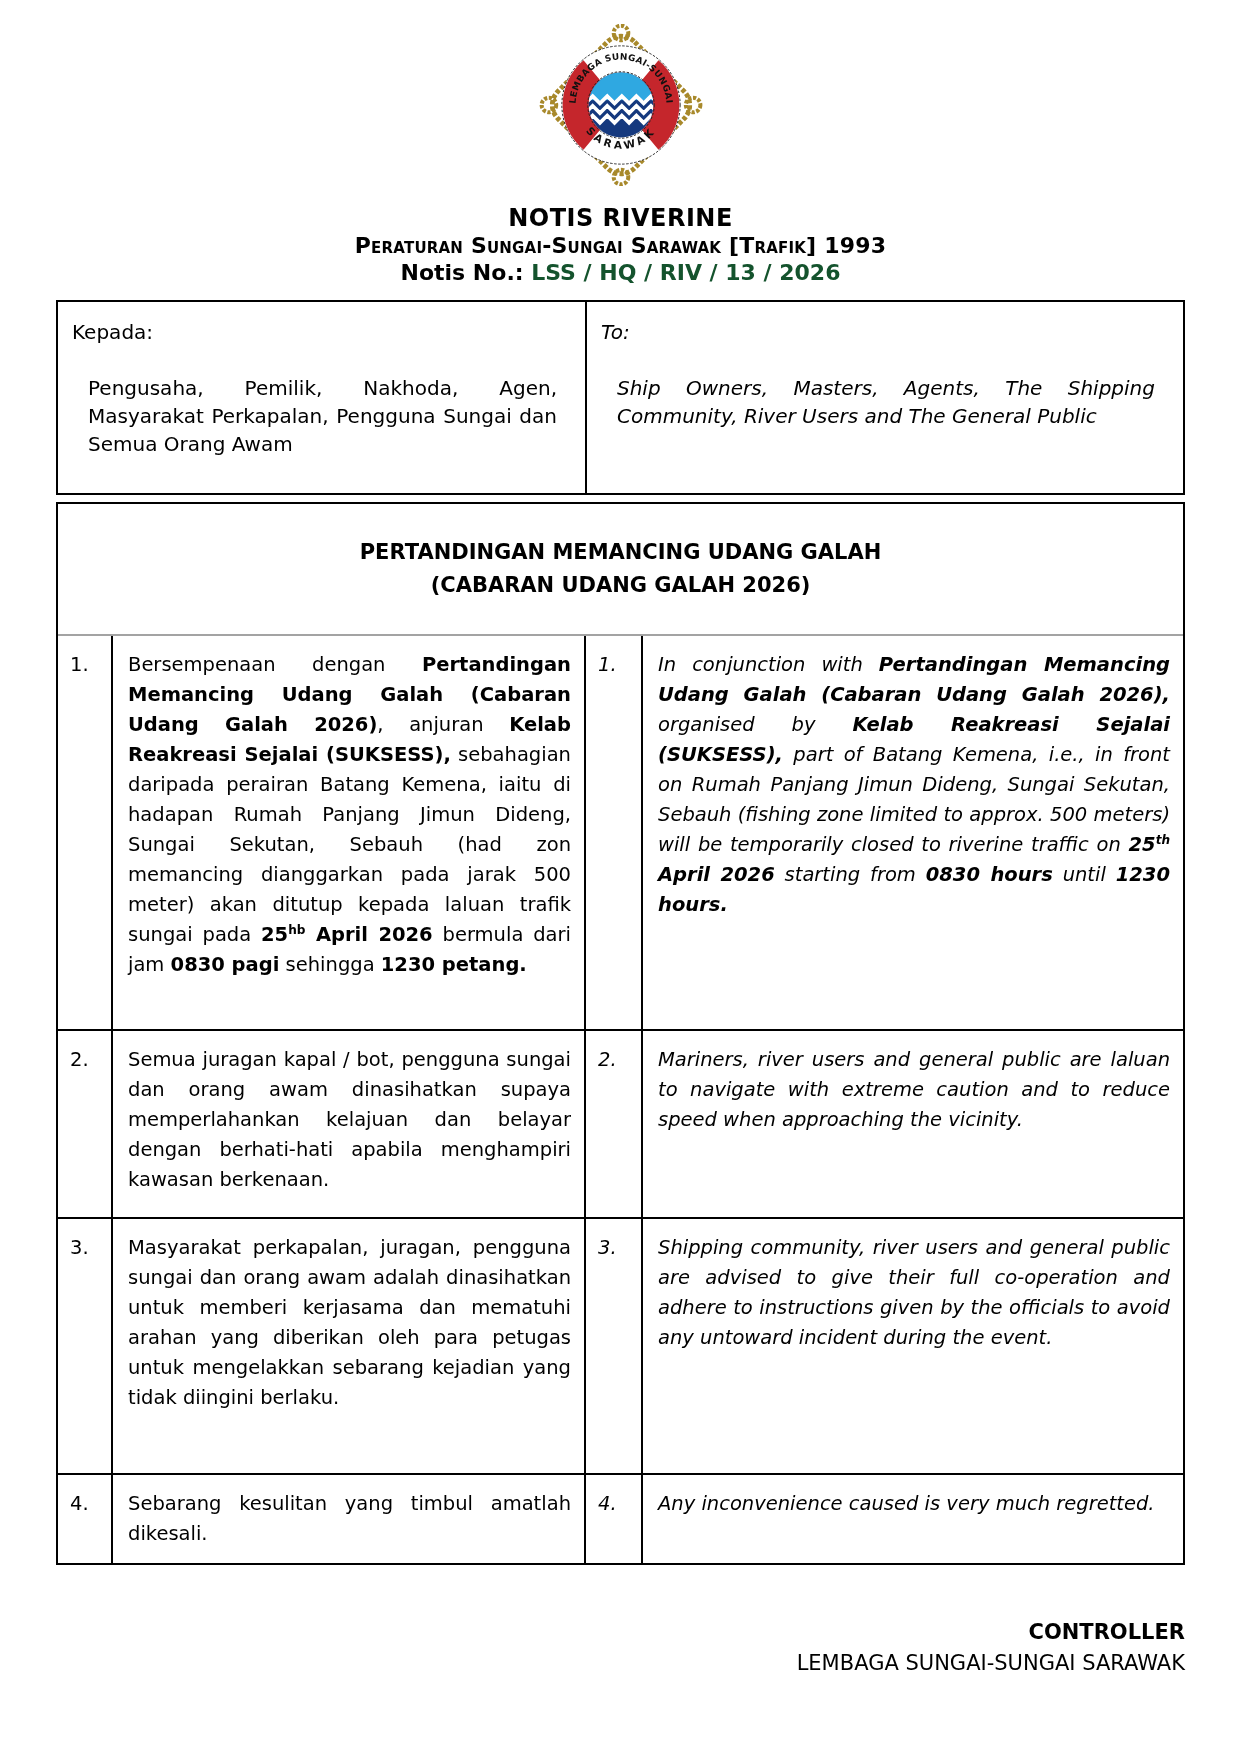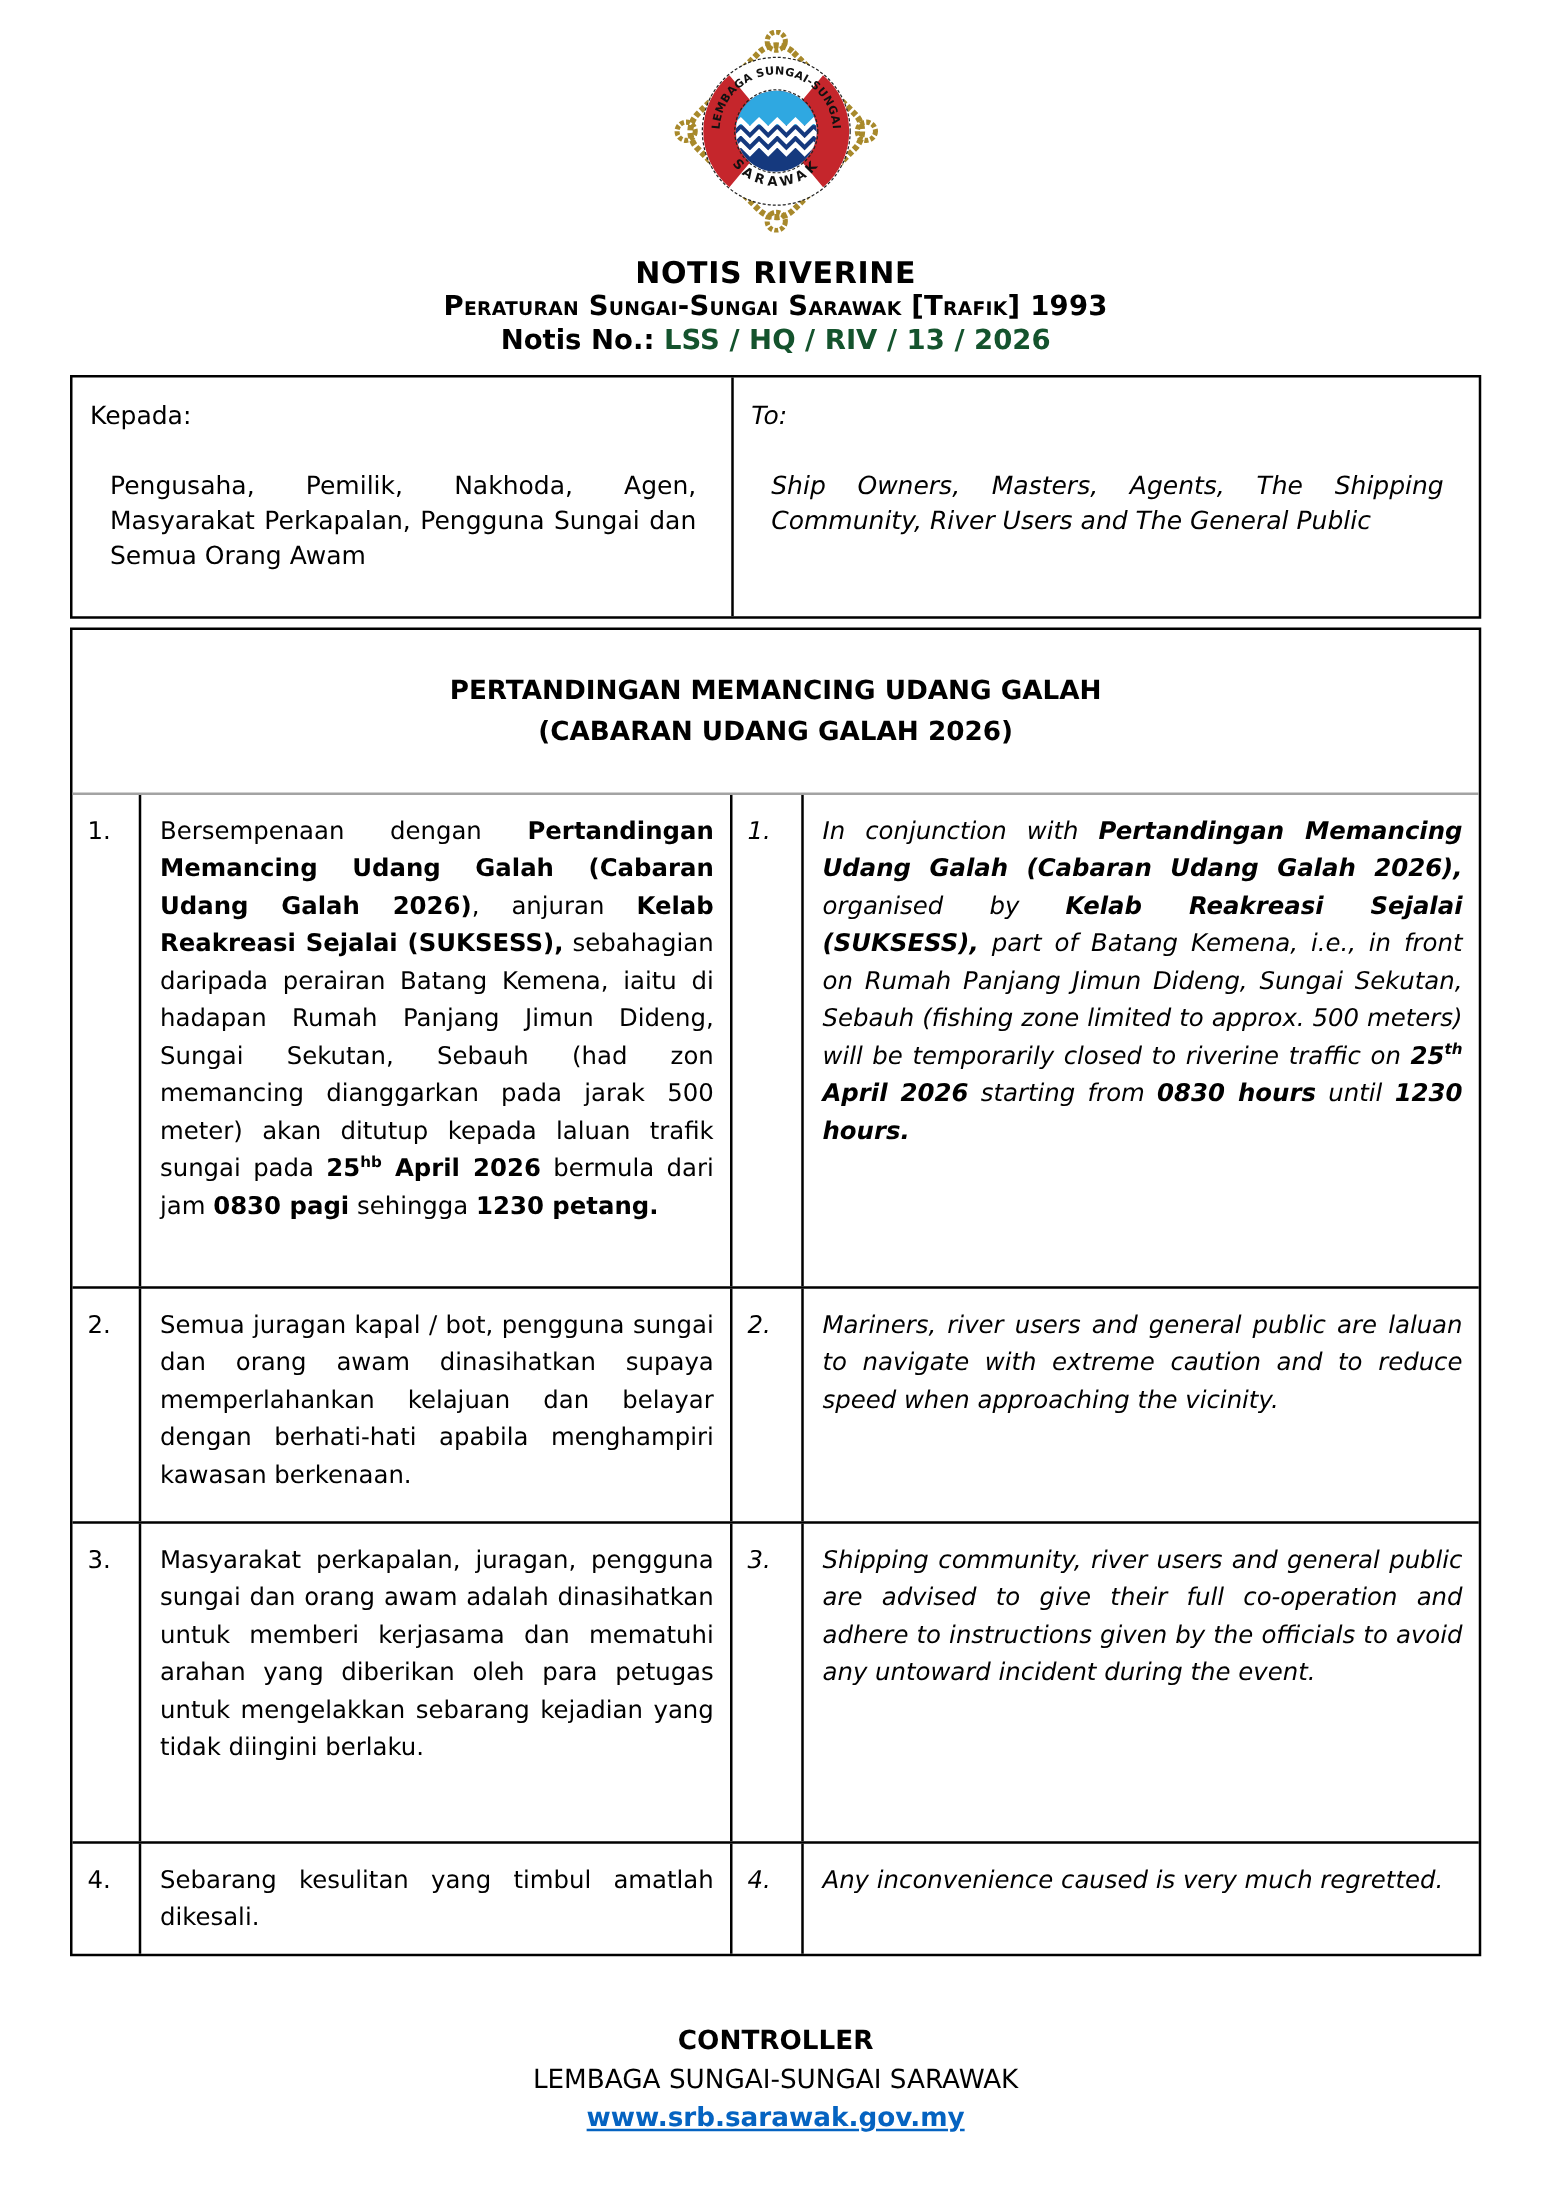--- a/index.html
+++ b/index.html
@@ -39,21 +39,21 @@
   .cell.body.my{ border-right:2px solid #000;}
   .cell.num.en2{ border-right:2px solid #000;}
   .italic{ font-style:italic;}
   .r1{ min-height:393px;}
   .r2{ min-height:186px;}
   .r3{ min-height:254px;}
   .r4{ min-height:82px;}
   sup{ font-size:62%; line-height:0;}
 
   
-  .ftr{ text-align:center; margin-top:52px; font-size:21px; line-height:31px;}
+  .ftr{ text-align:right; margin-top:52px; font-size:21px; line-height:31px;}
   .ftr .signatory{ font-weight:bold;}
   .ftr .website a{ color:#0563c1; font-weight:bold; text-decoration:underline;}
 </style>
 </head>
 <body>
 
 <div class="page">
   <div class="content">
 
     <div class="hdr">
@@ -145,19 +145,16 @@
         <div class="cell num">4.</div>
         <div class="cell body my">Sebarang kesulitan yang timbul amatlah dikesali.</div>
         <div class="cell num en2 italic">4.</div>
         <div class="cell body italic">Any inconvenience caused is very much regretted.</div>
       </div>
     </div>
 
     <div class="ftr">
       <div class="signatory">CONTROLLER</div>
       <div class="org">LEMBAGA SUNGAI-SUNGAI SARAWAK</div>
-      <div class="website">
-        <a href="#">www.srb.sarawak.gov.my</a>
-      </div>
     </div>
 
   </div>
 </div>
 
 </body></html>

